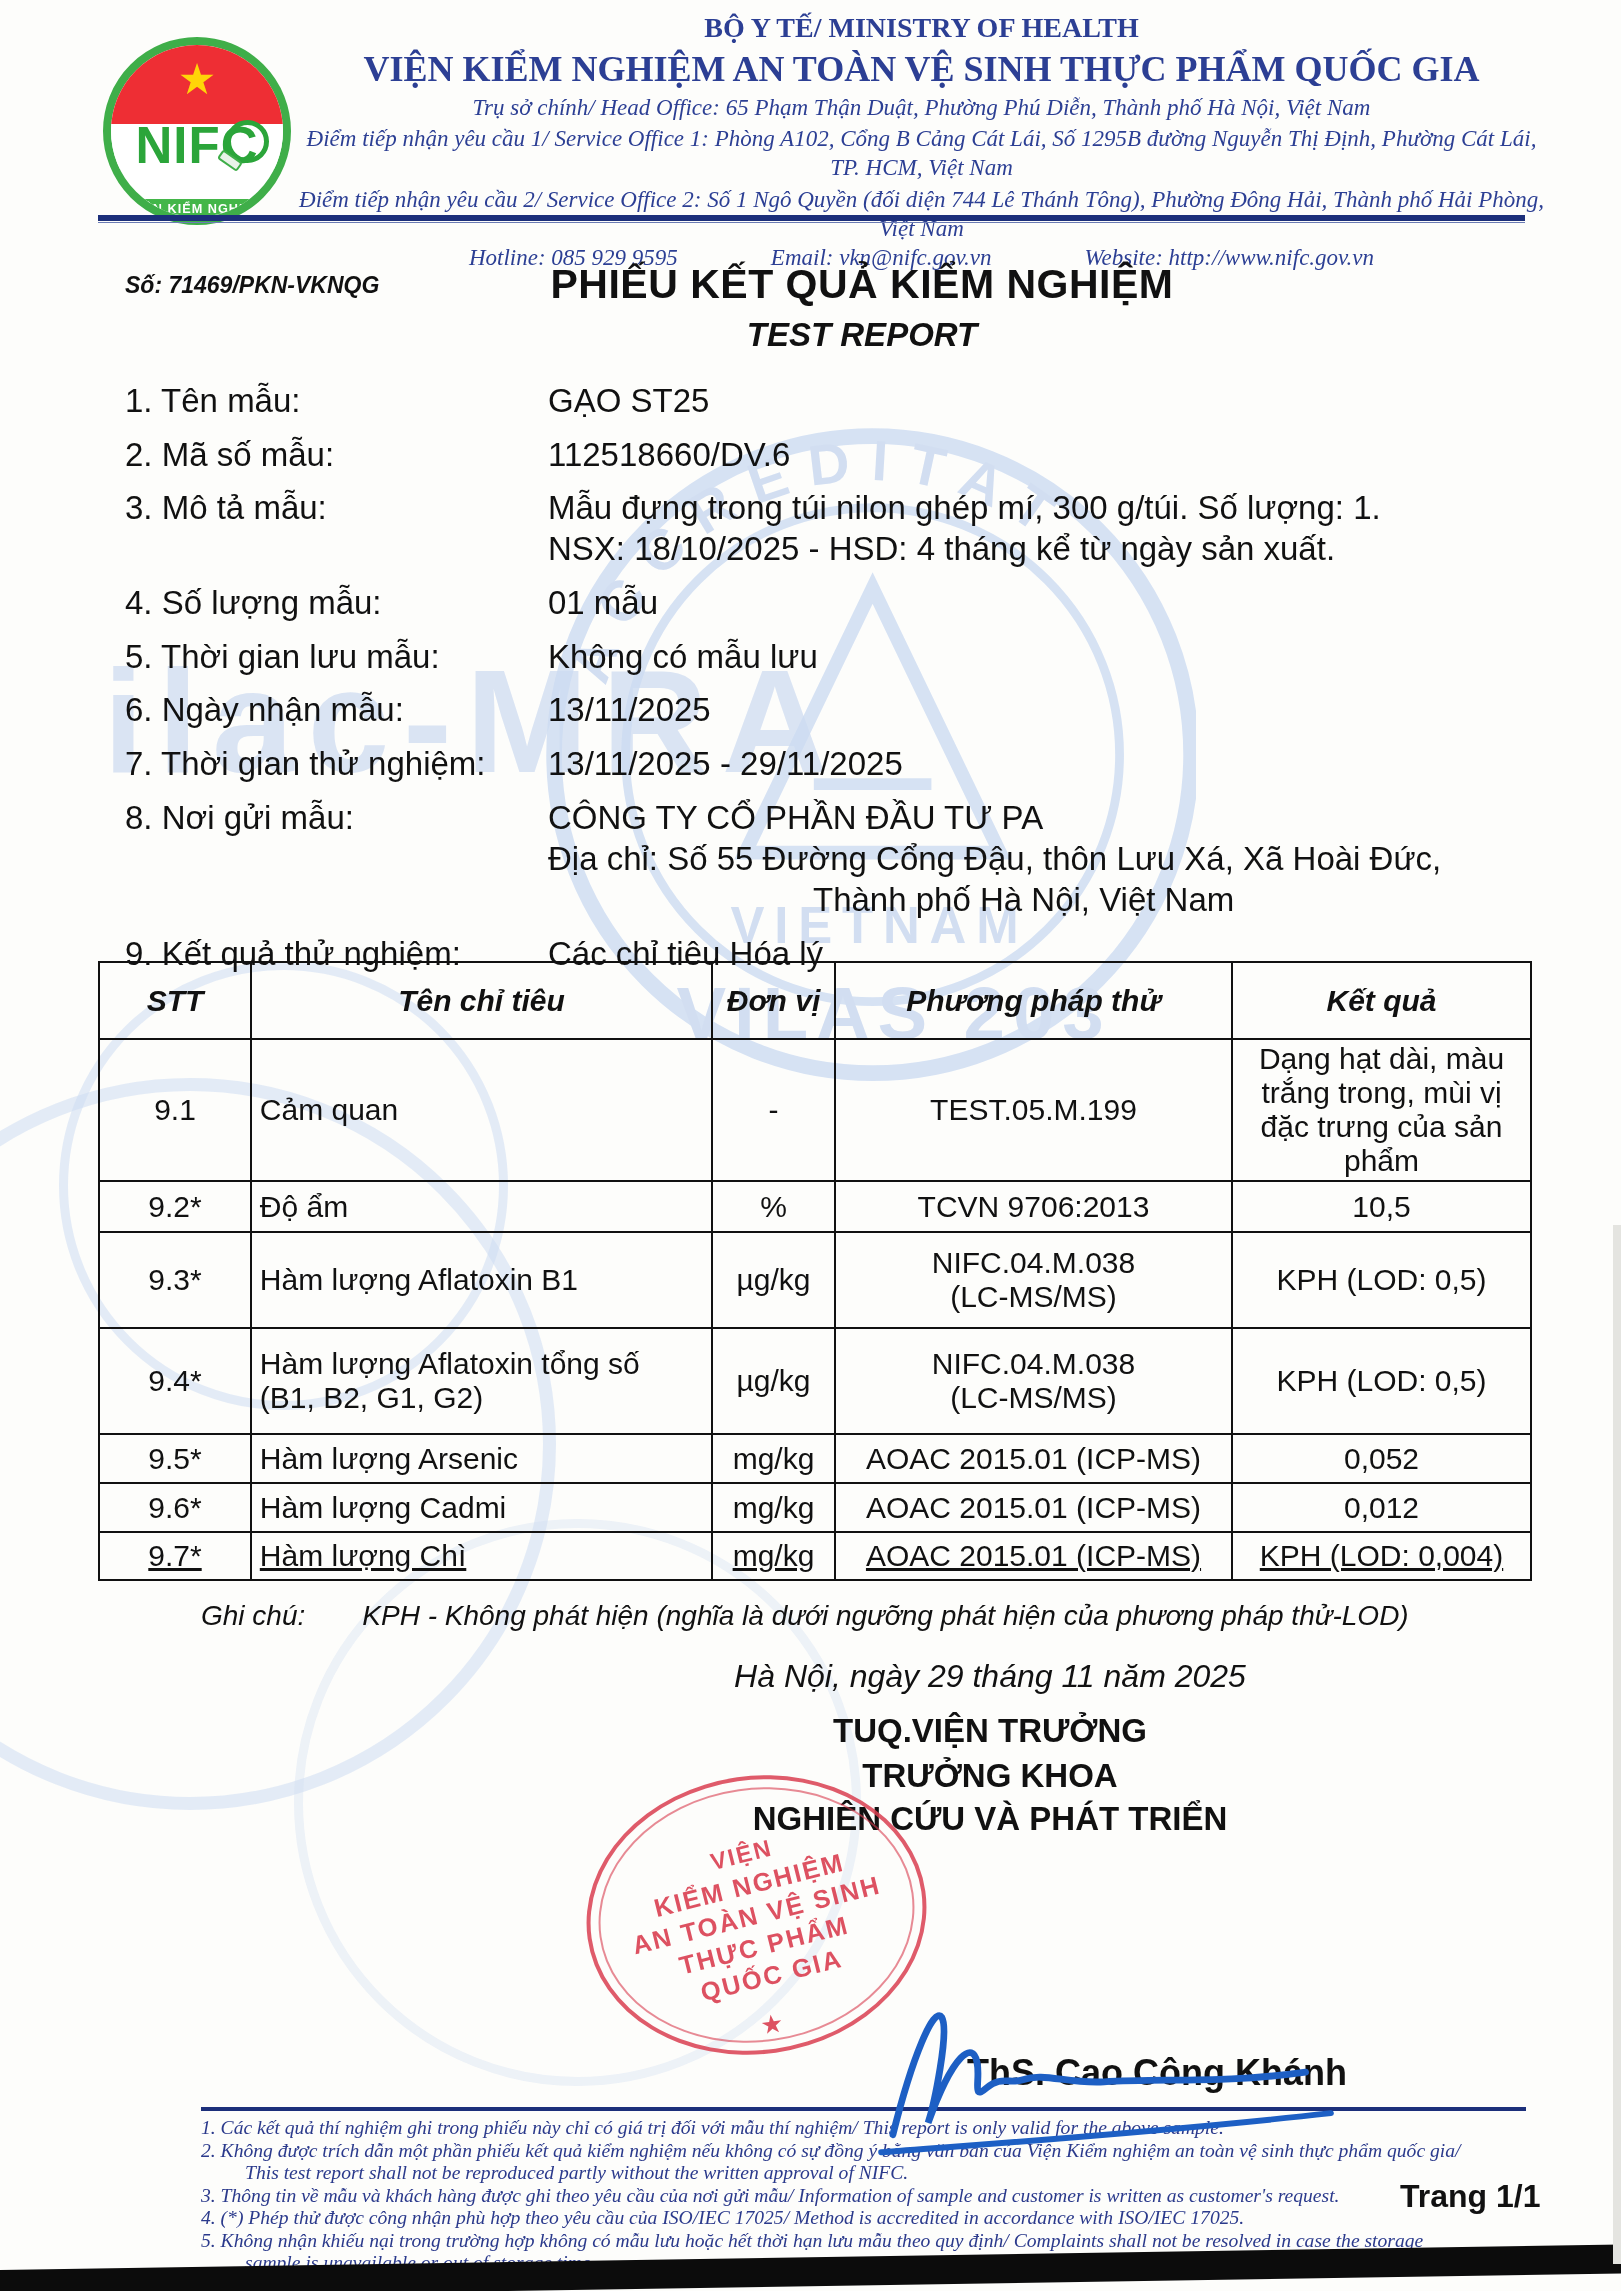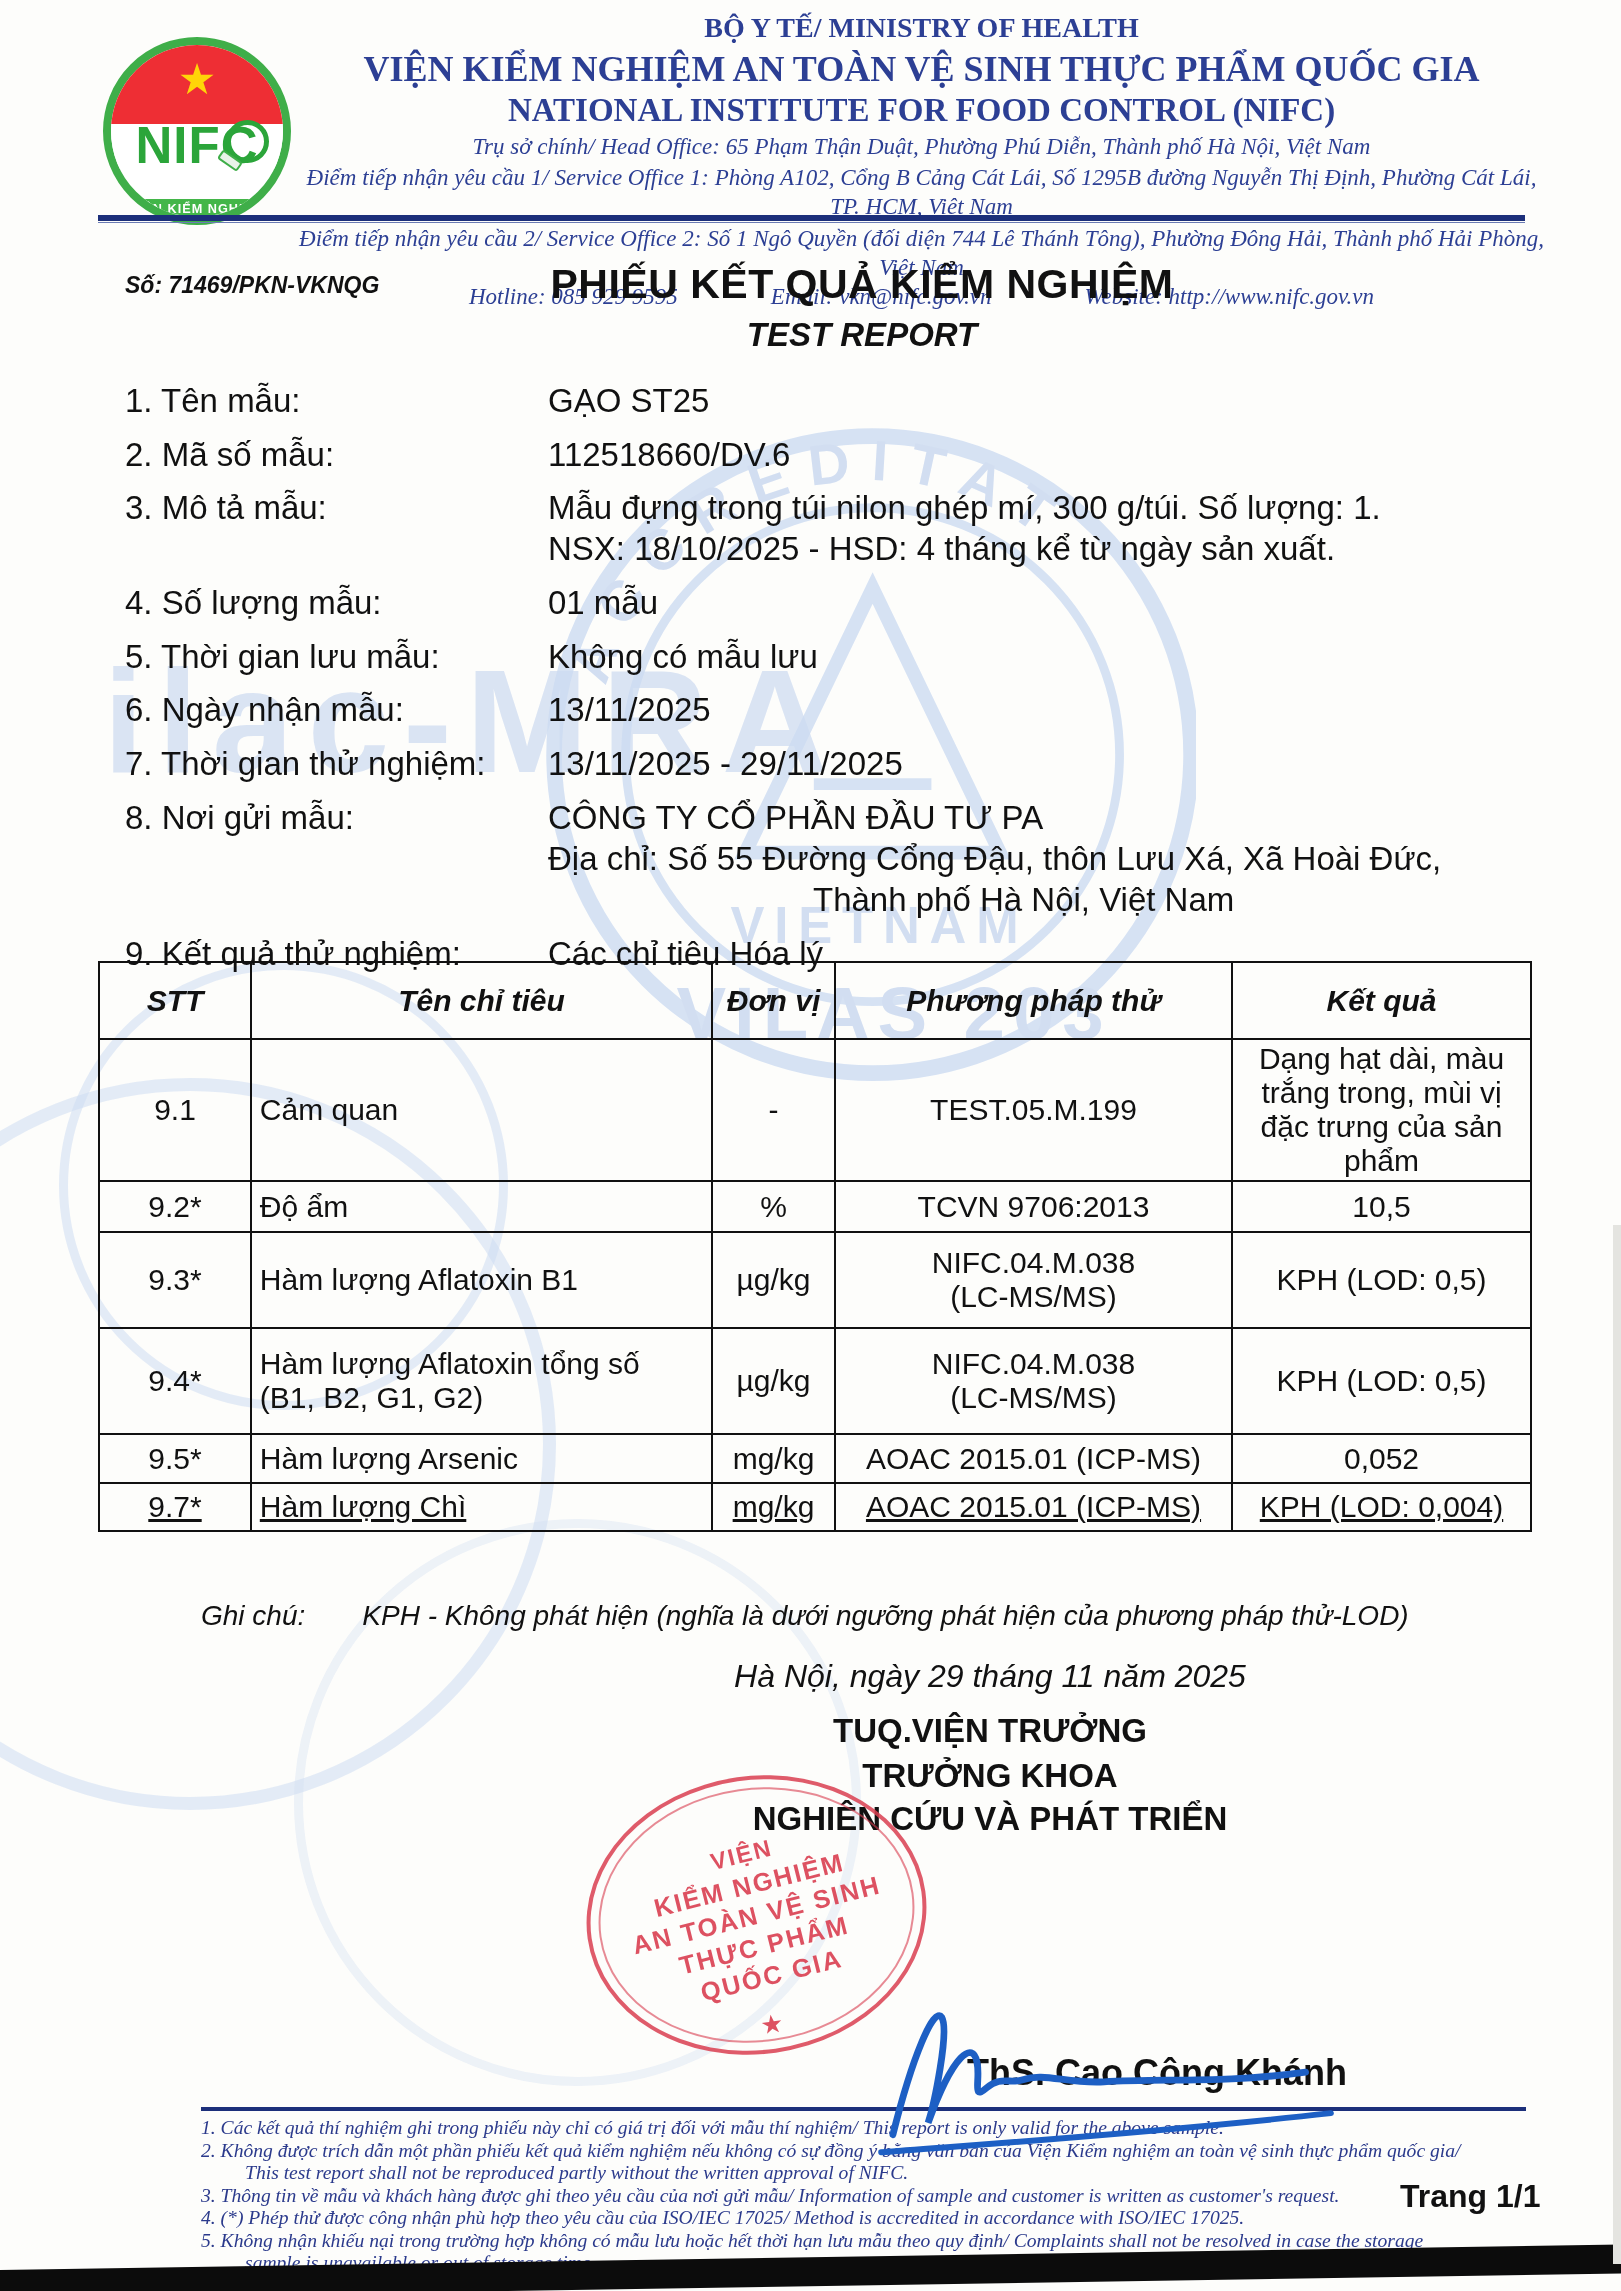--- a/index.html
+++ b/index.html
@@ -137,21 +137,20 @@
       </div>
       <div class="logo-bottom">
         <div class="logo-line1">VIỆN KIỂM NGHIỆM</div>
         <div class="logo-line2">AN TOÀN VỆ SINH THỰC PHẨM QUỐC GIA</div>
       </div>
     </div>
 
     <div class="header-text">
       <div class="h-ministry">BỘ Y TẾ/ MINISTRY OF HEALTH</div>
       <div class="h-inst-vi">VIỆN KIỂM NGHIỆM AN TOÀN VỆ SINH THỰC PHẨM QUỐC GIA</div>
-      <div class="h-inst-en">NATIONAL INSTITUTE FOR FOOD CONTROL (NIFC)</div>
       <div class="h-addr">Trụ sở chính/ Head Office: 65 Phạm Thận Duật, Phường Phú Diễn, Thành phố Hà Nội, Việt Nam</div>
       <div class="h-addr">Điểm tiếp nhận yêu cầu 1/ Service Office 1: Phòng A102, Cổng B Cảng Cát Lái, Số 1295B đường Nguyễn Thị Định, Phường Cát Lái, TP. HCM, Việt Nam</div>
       <div class="h-addr">Điểm tiếp nhận yêu cầu 2/ Service Office 2: Số 1 Ngô Quyền (đối diện 744 Lê Thánh Tông), Phường Đông Hải, Thành phố Hải Phòng, Việt Nam</div>
       <div class="h-contact">
         <span>Hotline: 085 929 9595</span>
         <span>Email: vkn@nifc.gov.vn</span>
         <span>Website: http://www.nifc.gov.vn</span>
       </div>
     </div>
     <div class="head-rule"></div>
@@ -262,20 +261,27 @@
         </td>
         <td class="c">KPH (LOD: 0,5)</td>
       </tr>
       <tr class="r5">
         <td class="c">9.5*</td>
         <td class="l">Hàm lượng Arsenic</td>
         <td class="c">mg/kg</td>
         <td class="c">AOAC 2015.01 (ICP-MS)</td>
         <td class="c">0,052</td>
       </tr>
+      <tr class="r6">
+        <td class="c">9.6*</td>
+        <td class="l">Hàm lượng Cadmi</td>
+        <td class="c">mg/kg</td>
+        <td class="c">AOAC 2015.01 (ICP-MS)</td>
+        <td class="c">0,012</td>
+      </tr>
       <tr class="r7">
         <td class="c">9.7*</td>
         <td class="l">Hàm lượng Chì</td>
         <td class="c">mg/kg</td>
         <td class="c">AOAC 2015.01 (ICP-MS)</td>
         <td class="c">KPH (LOD: 0,004)</td>
       </tr>
     </tbody>
       </table>
 

